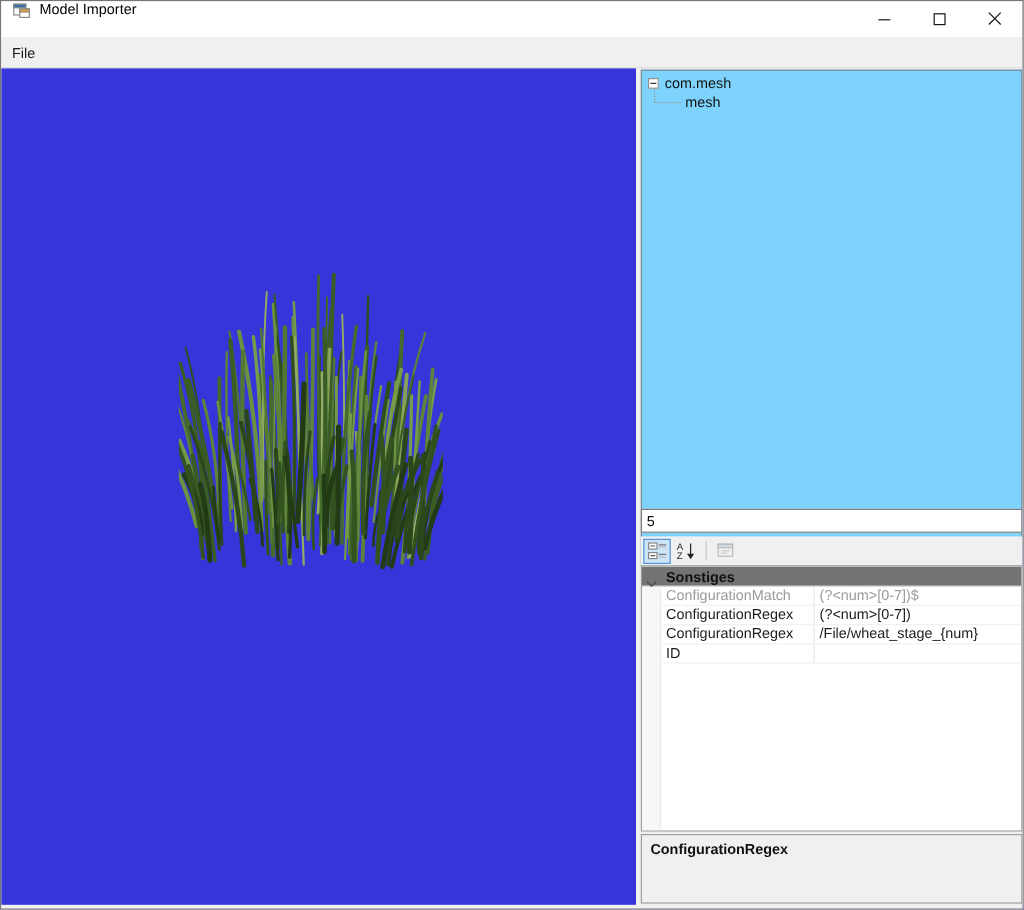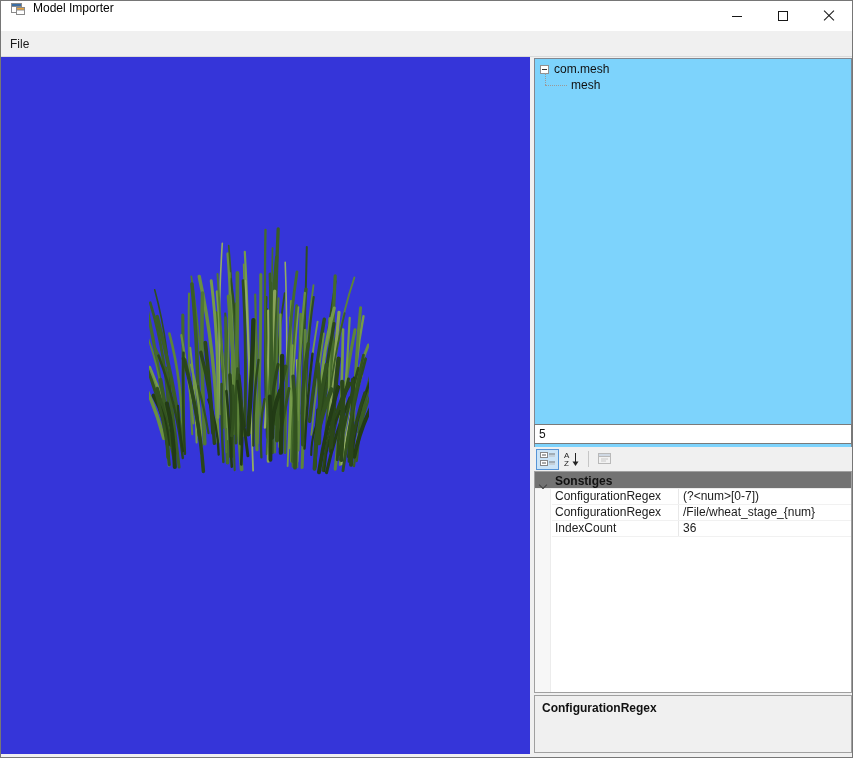--- a/index.html
+++ b/index.html
@@ -310,31 +310,35 @@
     </div>
 
     <div class="pg-grid">
       <div class="pg-body">
         <div class="pg-category">
           <span class="pg-chevron"></span>
           <span class="pg-category-label">Sonstiges</span>
         </div>
         <div class="pg-gutter"></div>
 
+        <div class="pg-row readonly">
+          <div class="pg-cell-name">ConfigurationMatch</div>
+          <div class="pg-cell-value">(?&lt;num&gt;[0-7])$</div>
+        </div>
         <div class="pg-row modified">
           <div class="pg-cell-name">ConfigurationRegex</div>
           <div class="pg-cell-value">(?&lt;num&gt;[0-7])</div>
         </div>
         <div class="pg-row modified">
           <div class="pg-cell-name">ConfigurationRegex</div>
           <div class="pg-cell-value">/File/wheat_stage_{num}</div>
         </div>
-        <div class="pg-row modified">
-          <div class="pg-cell-name">IndexCount</div>
-          <div class="pg-cell-value">36</div>
+        <div class="pg-row">
+          <div class="pg-cell-name">ID</div>
+          <div class="pg-cell-value"></div>
         </div>
       </div>
     </div>
 
     <div class="pg-help">
       <div class="pg-help-title">ConfigurationRegex</div>
     </div>
 
   </div>
 </div>

